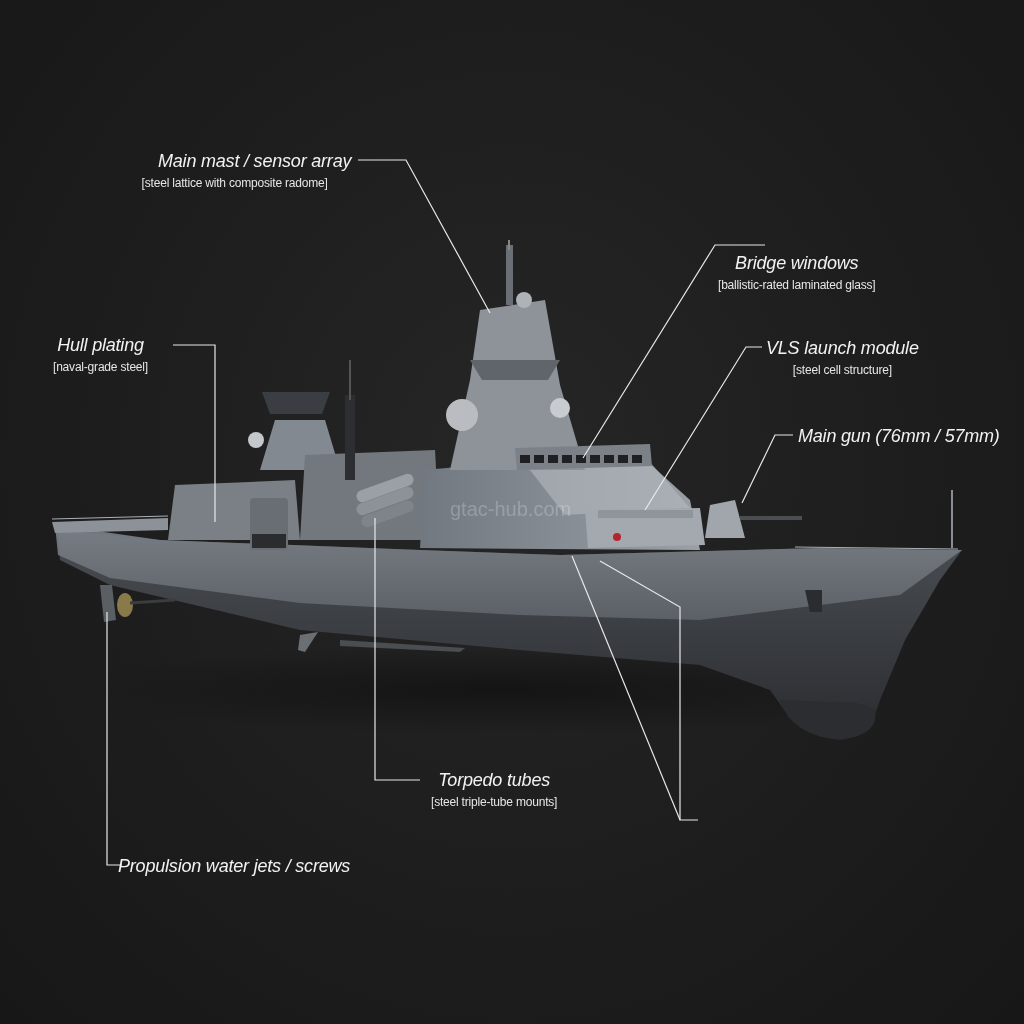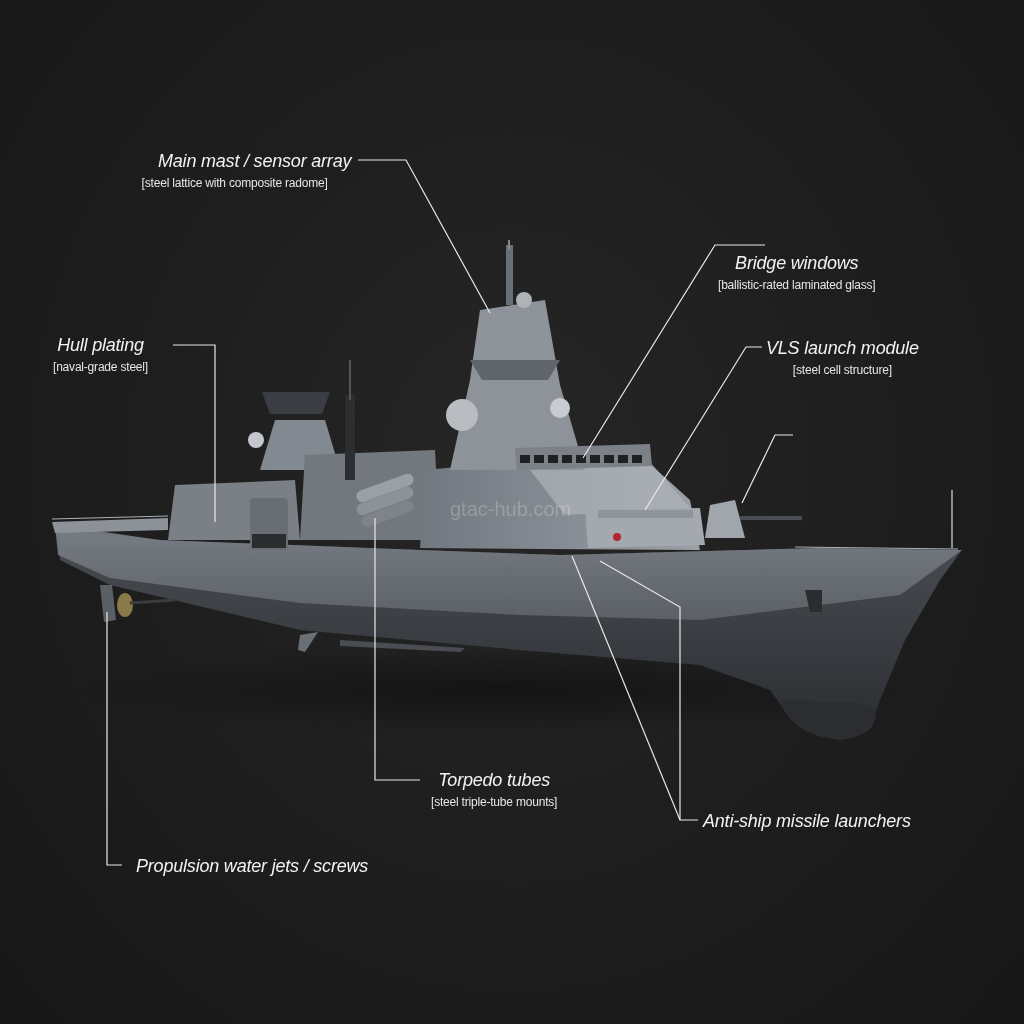--- a/index.html
+++ b/index.html
@@ -154,26 +154,26 @@
   <span class="t">Hull plating</span>
   <span class="m">[naval-grade steel]</span>
 </div>
 
 <div class="label" style="left:766px;top:337px;">
   <span class="t" style="text-align:left;">VLS launch module</span>
   <span class="m">[steel cell structure]</span>
 </div>
 
 <div class="label" style="left:798px;top:425px;">
+  <span class="t">Main gun (76mm / 57mm)</span>
 </div>
 
 <div class="label" style="left:385px;top:769px;margin-left:46px;">
   <span class="t">Torpedo tubes</span>
   <span class="m">[steel triple-tube mounts]</span>
 </div>
 
 <div class="label" style="left:703px;top:810px;">
-  <span class="t">Anti-ship missile launchers</span>
 </div>
 
-<div class="label" style="left:136px;top:855px;">
+<div class="label" style="left:118px;top:855px;">
   <span class="t">Propulsion water jets / screws</span>
 </div>
 
 </body></html>

